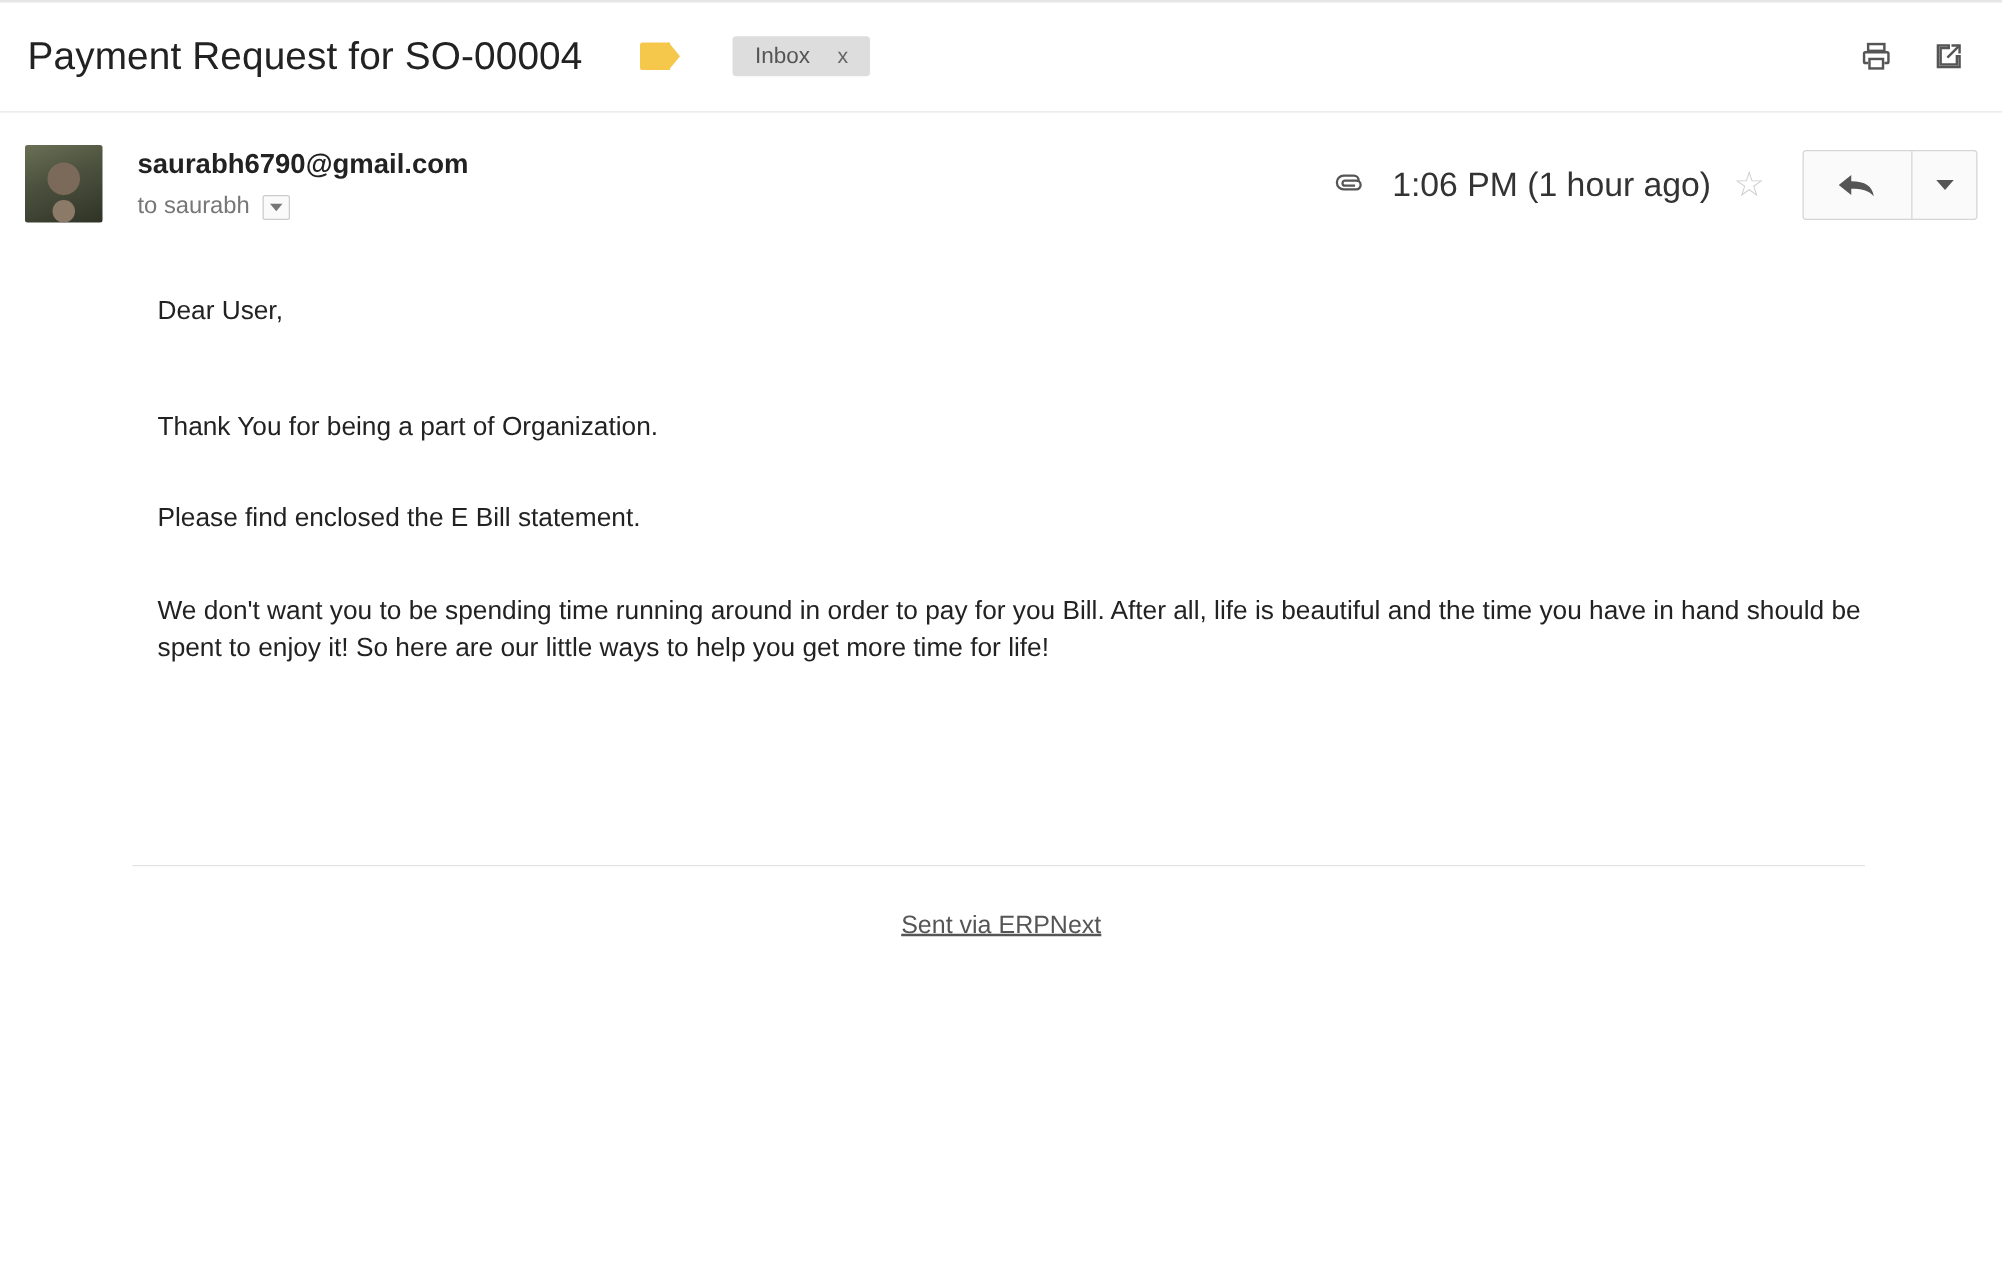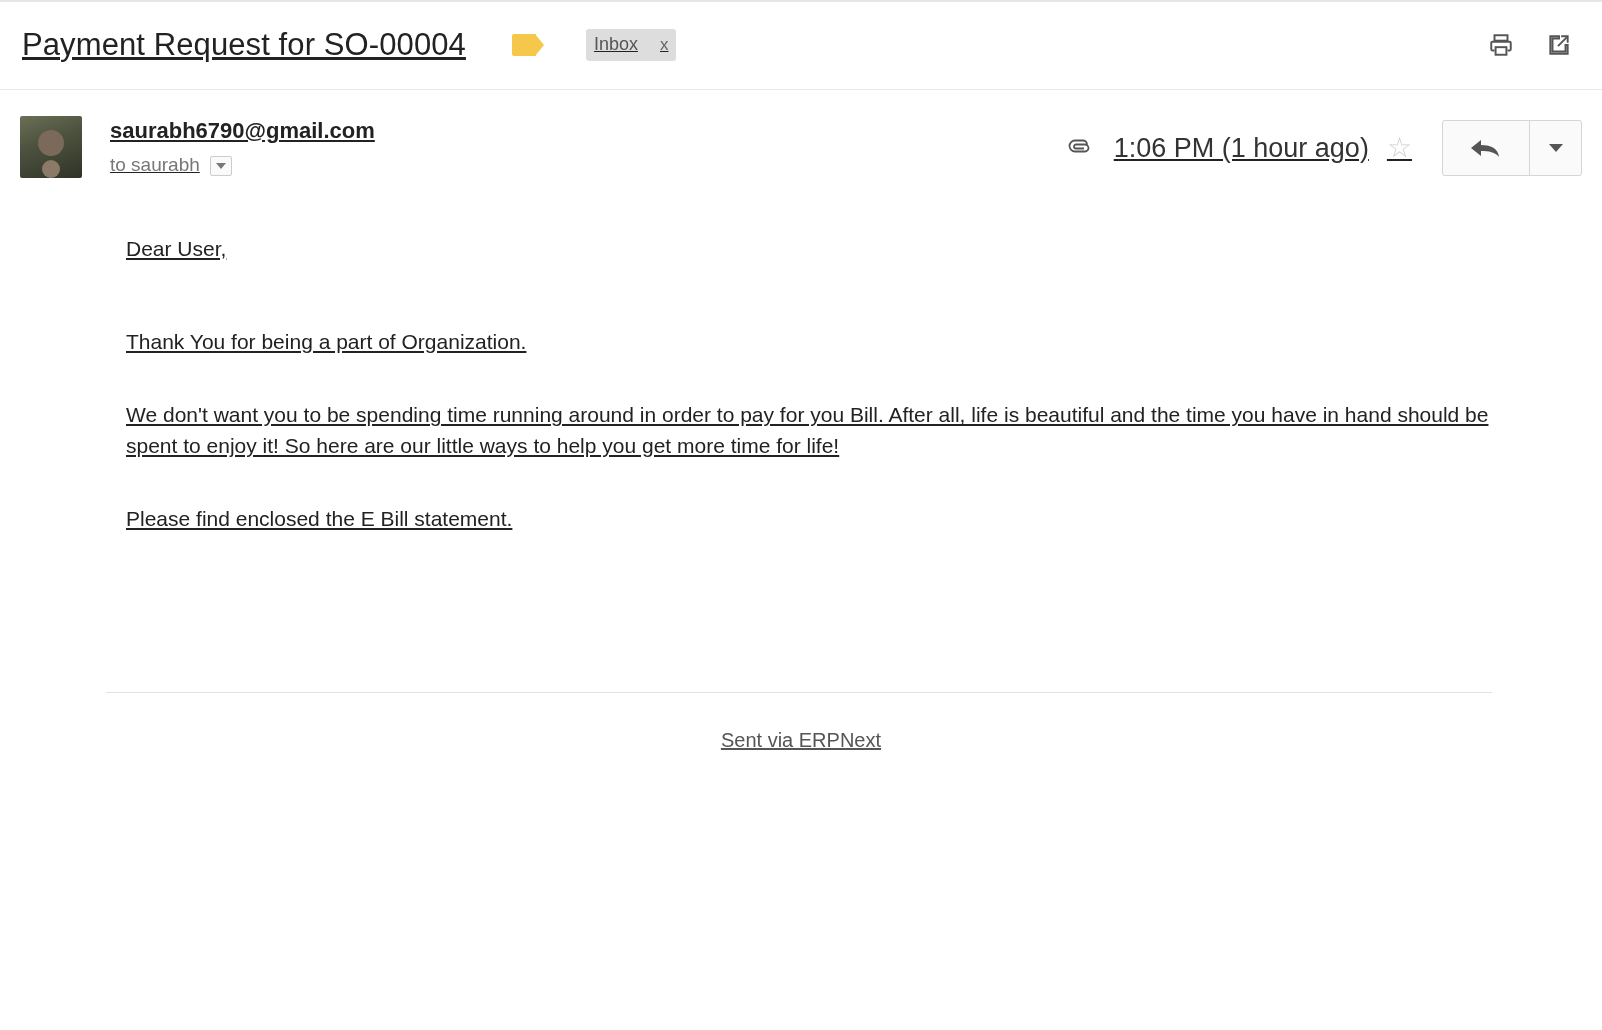--- a/index.html
+++ b/index.html
@@ -9,21 +9,20 @@
     background: #ffffff;
     font-family: "Liberation Sans", sans-serif;
     color: #222222;
   }
   .page {
     width: 1602px;
     height: 1030px;
     position: relative;
     background: #ffffff;
     overflow: hidden;
-    text-decoration: underline;
   }
 
   
   .subject-bar {
     position: relative;
     height: 90px;
     border-bottom: 1px solid #e8e8e8;
     display: flex;
     align-items: center;
     padding: 0 20px 0 22px;
@@ -58,21 +57,21 @@
     border-left: 9px solid #f5c84c;
   }
   .inbox-chip {
     margin-left: 42px;
     background: #ddd;
     color: #555;
     border-radius: 3px;
     height: 32px;
     display: flex;
     align-items: center;
-    padding: 0 8px;
+    padding: 0 18px;
     font-size: 18px;
     white-space: nowrap;
   }
   .inbox-chip .chip-x {
     margin-left: 22px;
     font-size: 17px;
     color: #666;
     cursor: pointer;
   }
   .subject-actions {
@@ -305,22 +304,22 @@
         <div class="more-btn">
           <span class="caret"></span>
         </div>
       </div>
     </div>
   </div>
 
   <div class="body-wrap">
     <div class="p greeting">Dear User,</div>
     <div class="p para">Thank You for being a part of Organization.</div>
+    <div class="p para">Please find enclosed the E Bill statement.</div>
     <div class="p para wide">We don't want you to be spending time running around in order to pay for you Bill. After all, life is beautiful and the time you have in hand should be spent to enjoy it! So here are our little ways to help you get more time for life!</div>
-    <div class="p para">Please find enclosed the E Bill statement.</div>
     <div class="spacer-small"></div>
   </div>
 
   <div class="divider"></div>
   <div class="footer">
     <a href="#">Sent via ERPNext</a>
   </div>
 </div>
 
 </body></html>

